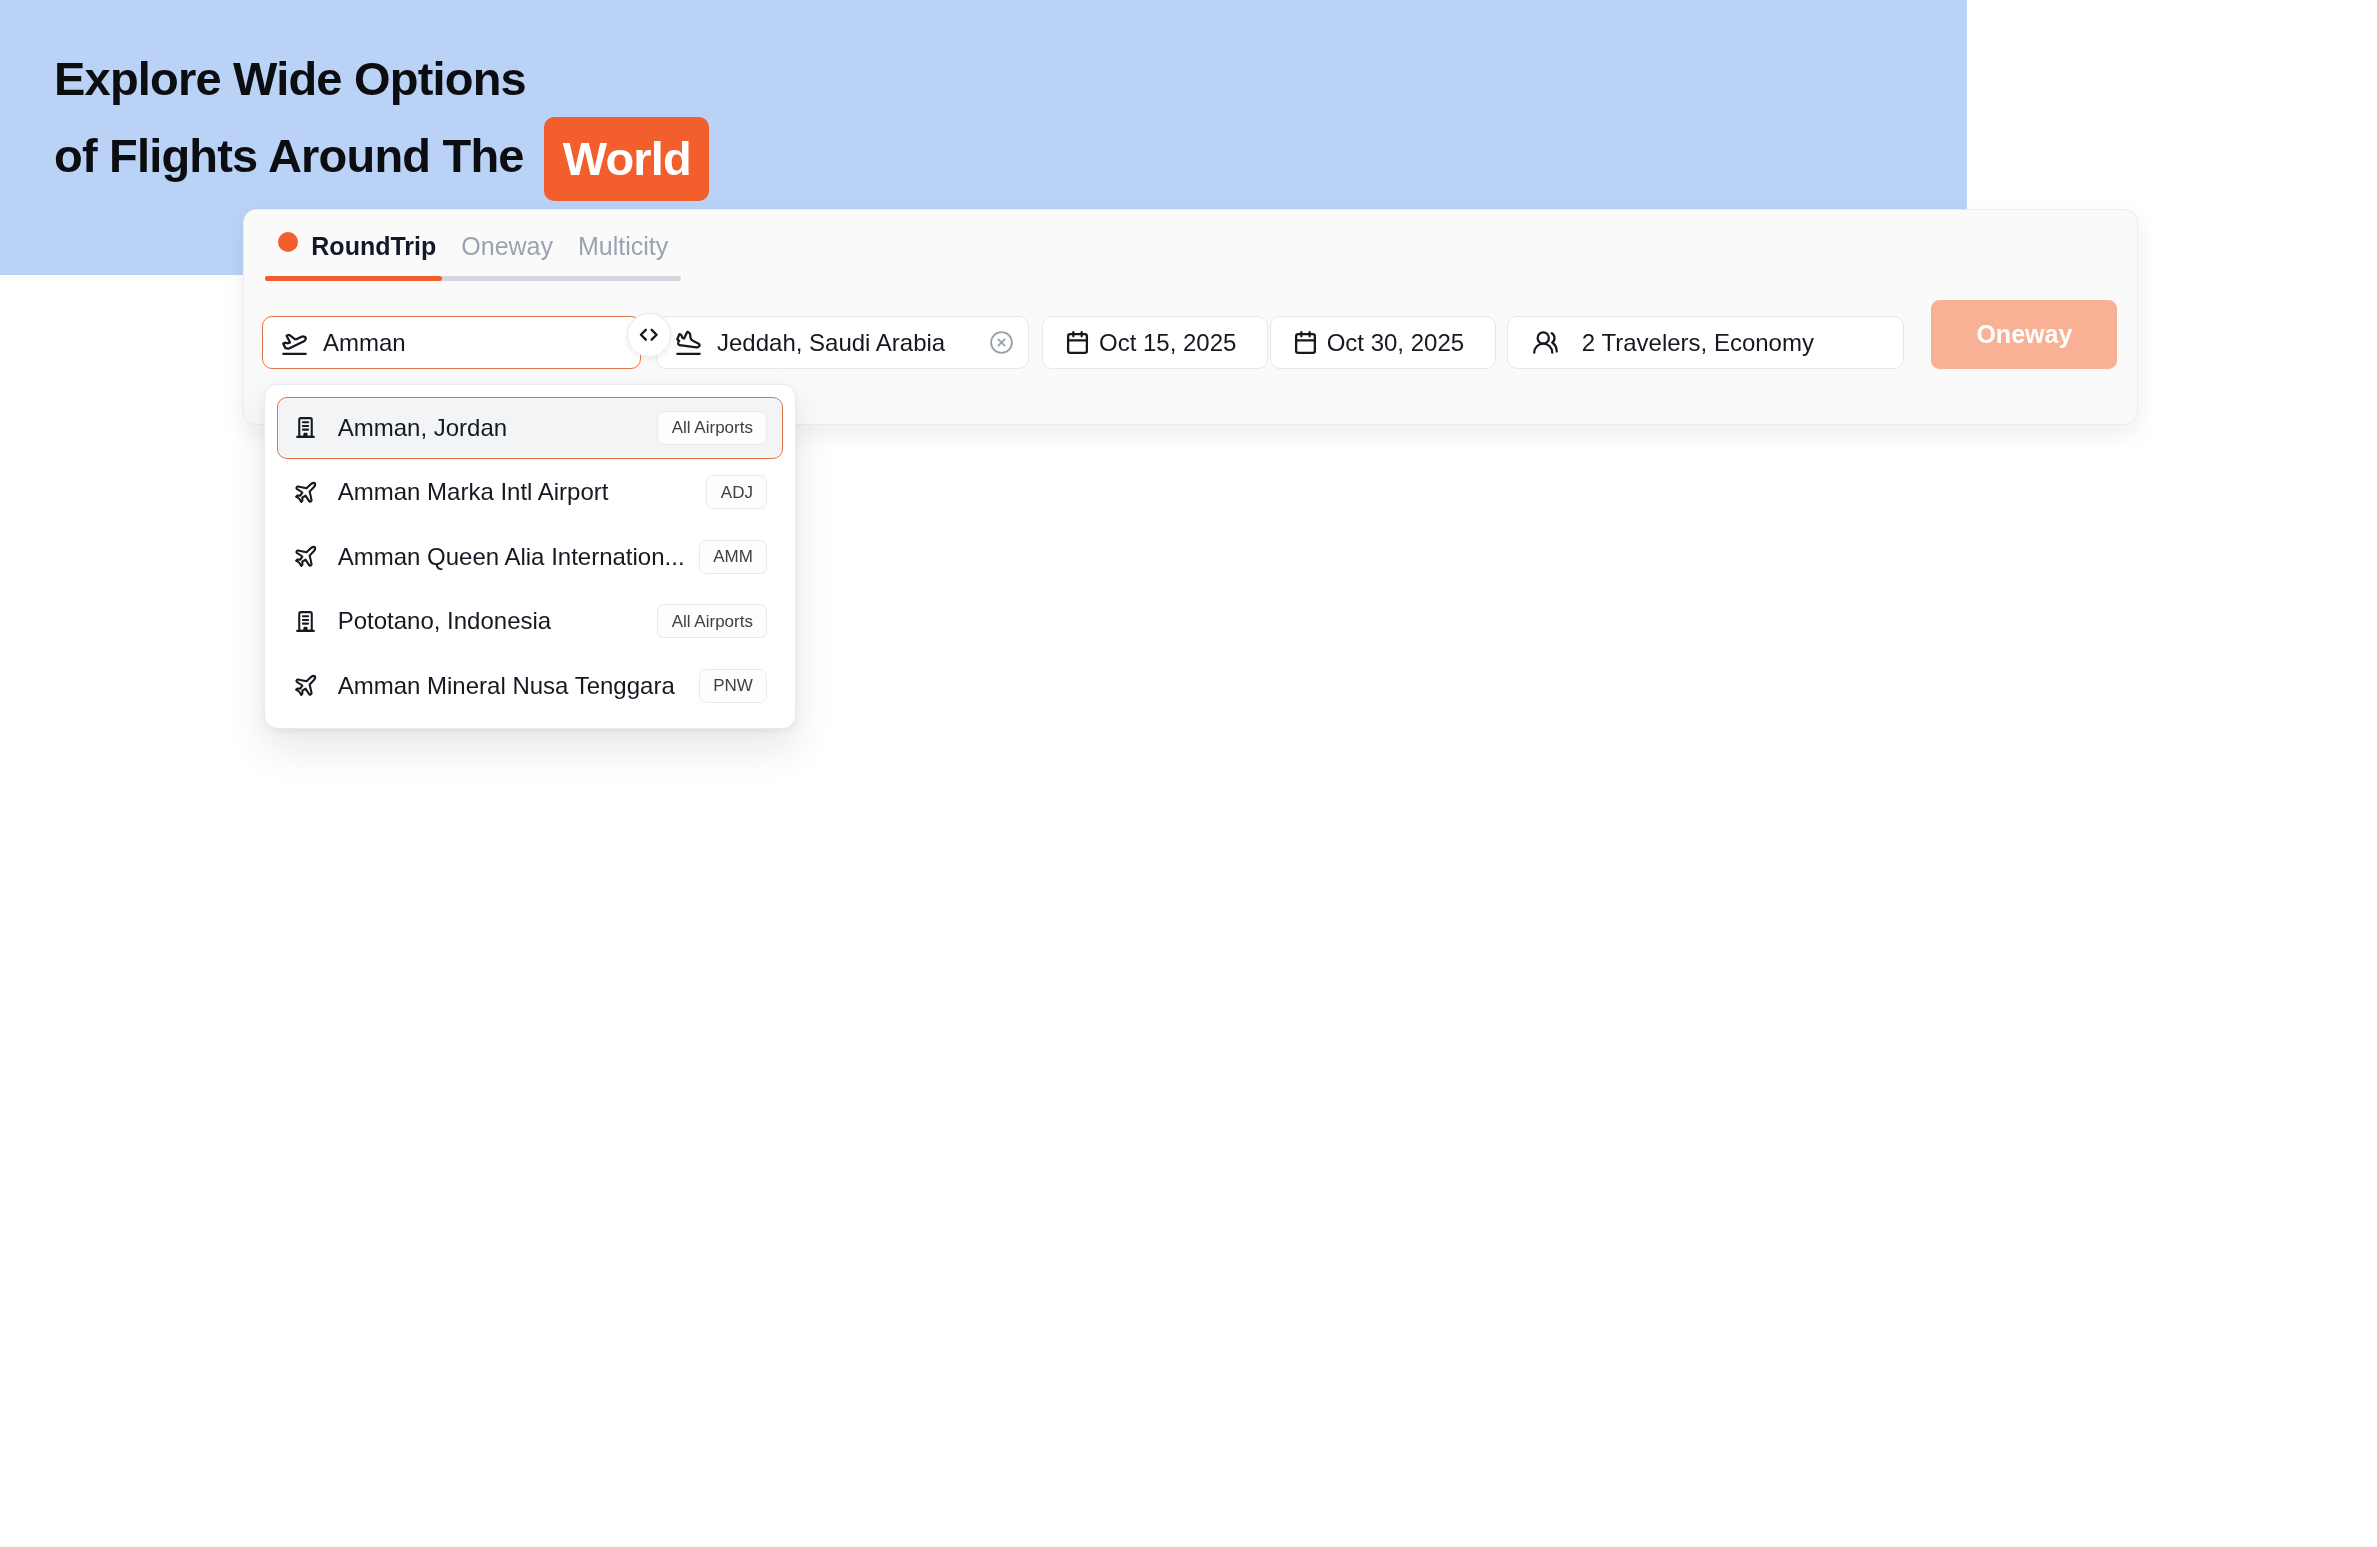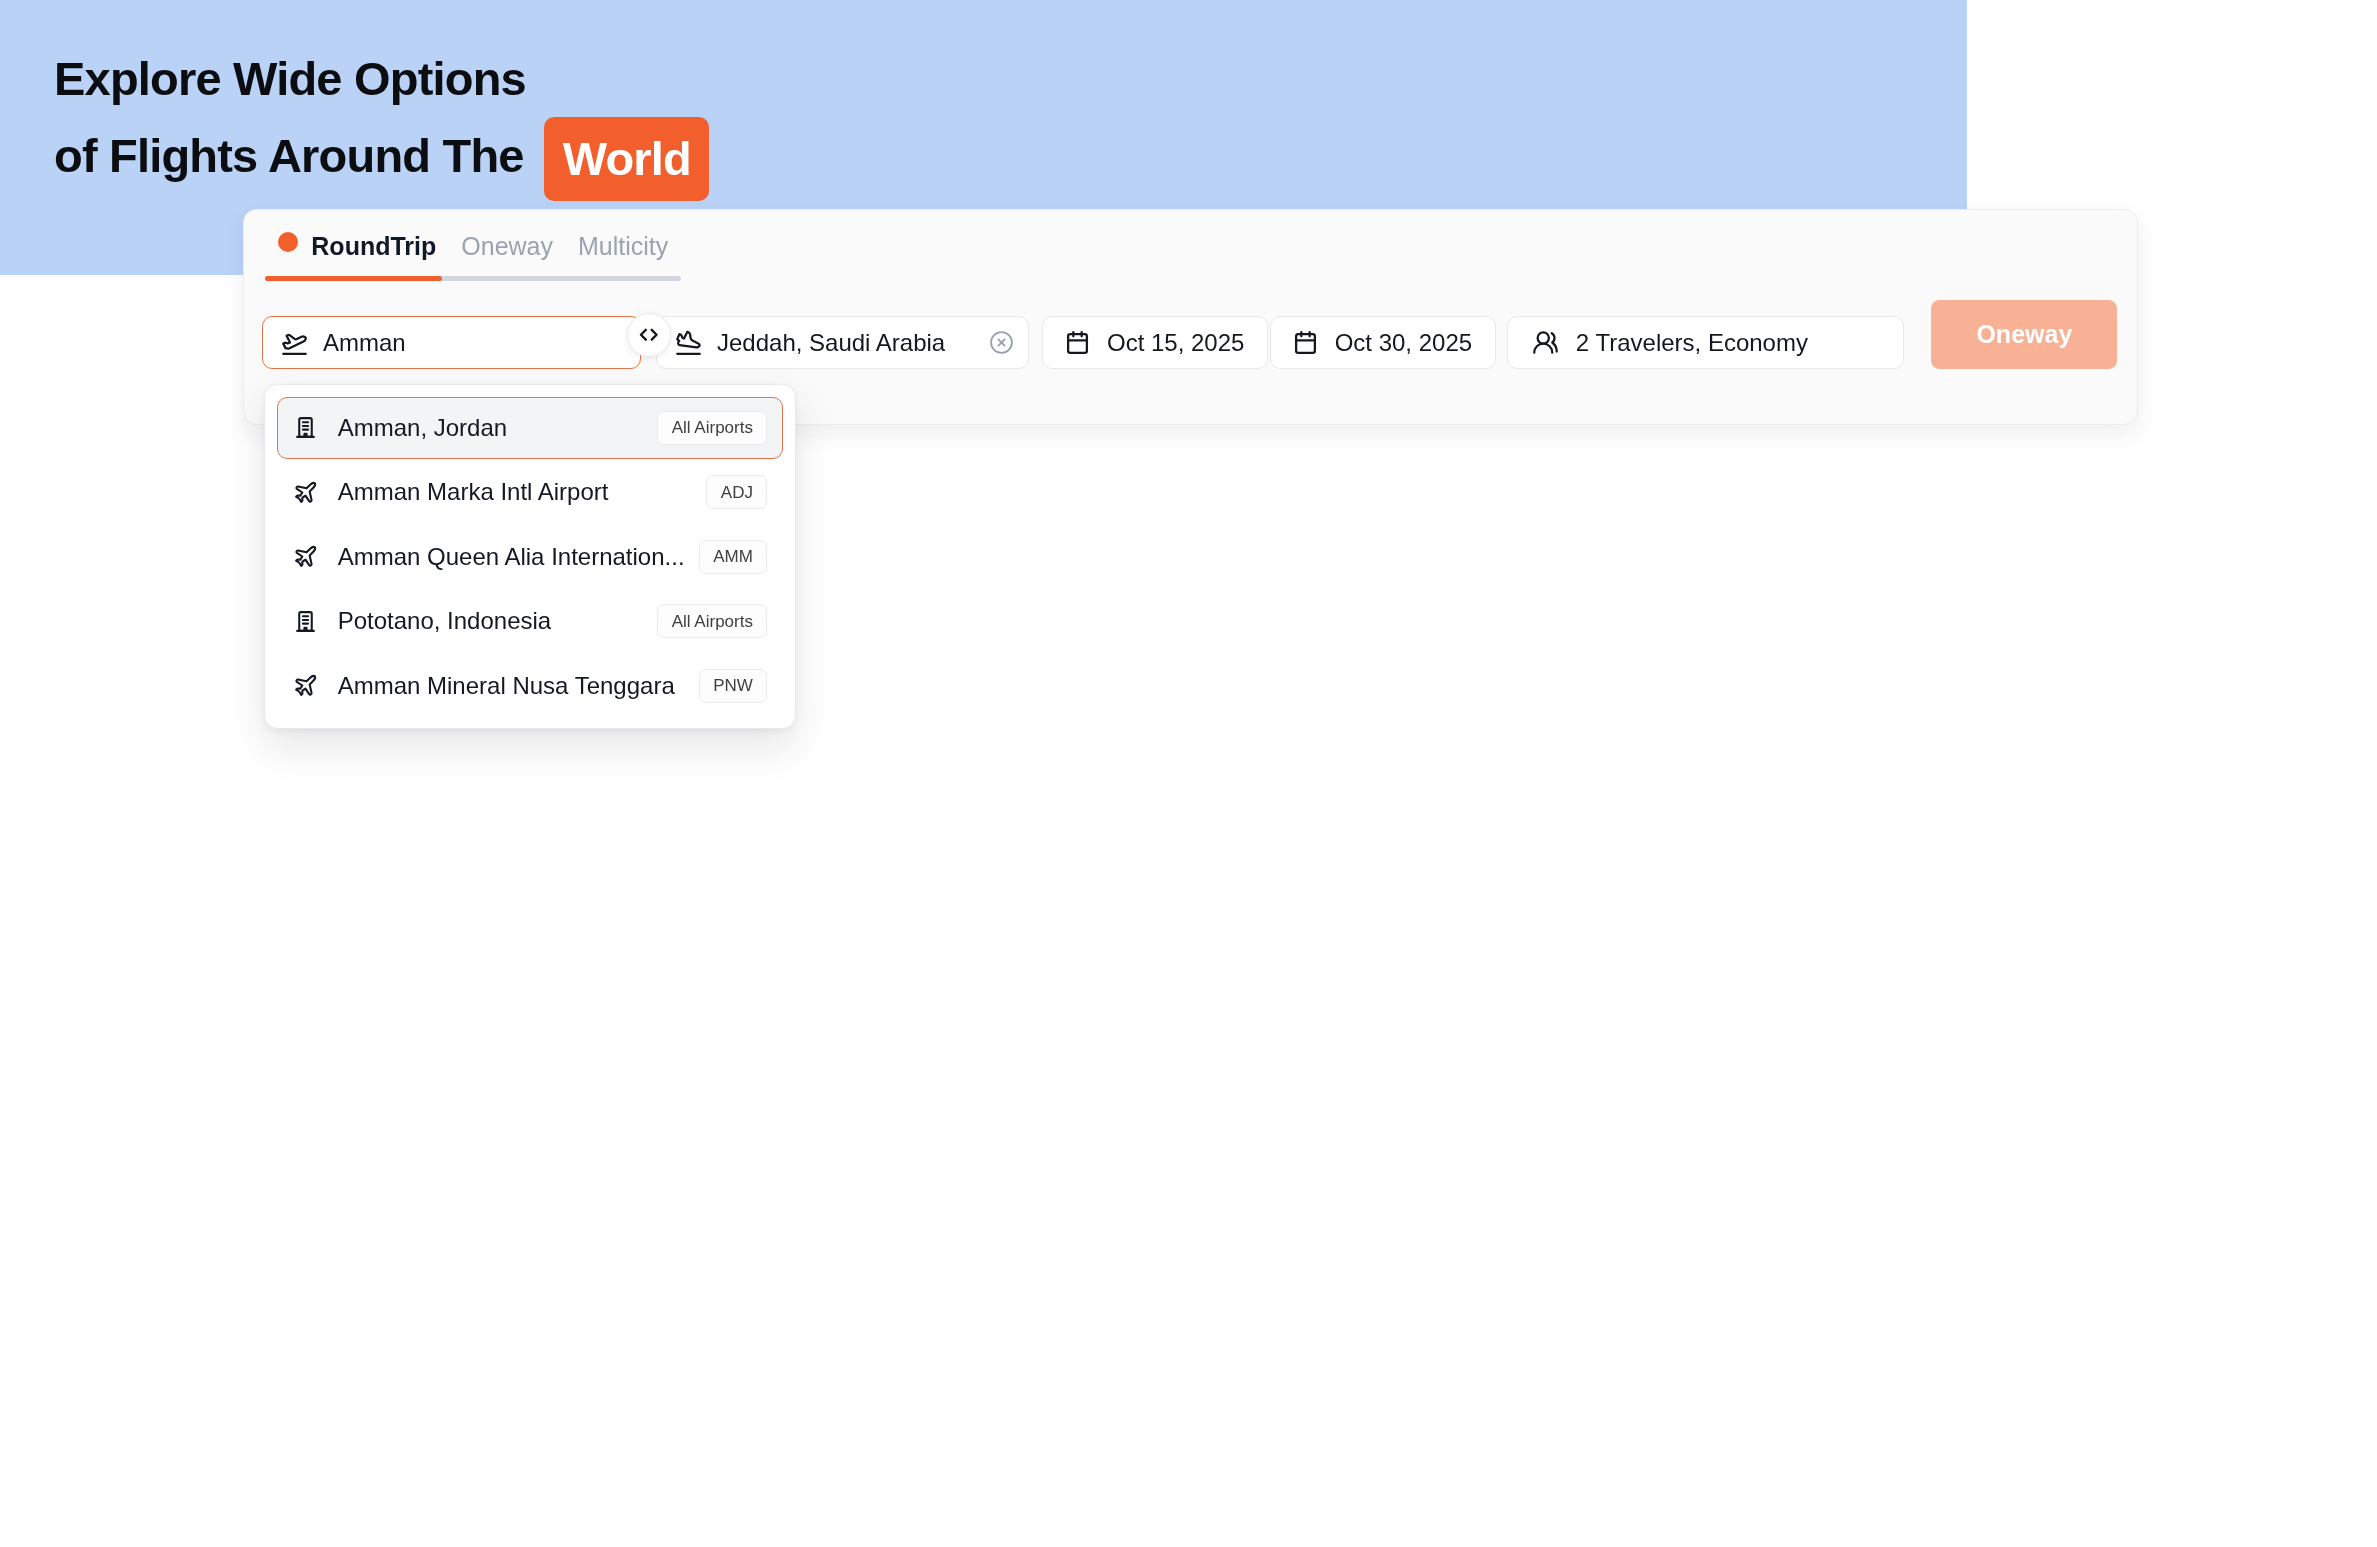--- a/index.html
+++ b/index.html
@@ -28,24 +28,24 @@
   .field.origin { width:379px; border-color:#e0754a; padding:0 17px 0 18.4px; gap:15px; }
   .field.origin input { border:none; outline:none; background:transparent; font-family:"Liberation Sans", sans-serif; font-size:24px; color:#15181e; width:100%; }
 
   .swap { position:absolute; left:365px; top:12.6px; width:44px; height:44px; border-radius:50%; background:#ffffff; border:0.8px solid #e9ebee; box-shadow:0 1.7px 6.7px rgba(20,30,55,.08); display:flex; align-items:center; justify-content:center; z-index:3; cursor:pointer; }
 
   .field.destination { width:373px; margin-left:15px; padding:0 13.4px 0 18.4px; gap:15px; }
   .field.destination .dest-text { flex:1 1 auto; white-space:nowrap; overflow:hidden; }
   .clear-btn { background:none; border:none; display:flex; cursor:pointer; padding:0; }
 
   .dates-wrap { margin-left:13.4px; display:flex; }
-  .field.date { width:226px; padding:0 17px 0 22px; gap:17px; }
+  .field.date { width:226px; padding:0 17px 0 22px; gap:9px; }
   .field.date + .field.date { margin-left:1.7px; }
 
-  .field.travelers { width:397px; margin-left:11.7px; padding:0 17px 0 23.5px; gap:17px; }
+  .field.travelers { width:397px; margin-left:11.7px; padding:0 17px 0 23.5px; gap:23px; }
 
   .search-btn { margin-left:27px; width:186px; border:none; border-radius:8.4px; background:#f8b194; color:#ffffff; font-family:"Liberation Sans", sans-serif; font-size:25px; font-weight:600; cursor:default; }
 
   
   .dropdown { position:absolute; left:264px; top:384px; width:532px; background:#ffffff; border:0.8px solid #e8eaee; border-radius:13.4px; padding:11.7px; box-shadow:0 18.4px 40px rgba(15,23,42,.10), 0 2.5px 6.7px rgba(15,23,42,.05); z-index:5; }
   .s-item { height:62px; display:flex; align-items:center; padding:0 15px; border:1.7px solid transparent; border-radius:10px; font-size:24px; font-weight:500; color:#141922; cursor:pointer;text-align:right; }
   .s-item + .s-item { margin-top:2.5px; }
   .s-item.highlighted { background:#f3f4f6; border-color:#e0754a; }
   .s-item .icon { margin-right:20px; }
   .s-badge { margin-left:auto; font-size:17px; font-weight:500; color:#404040; background:#fdfdfe; border:1.7px solid #e8eaee; border-radius:6.7px; padding:7.5px 13.4px; line-height:1; white-space:nowrap; }

